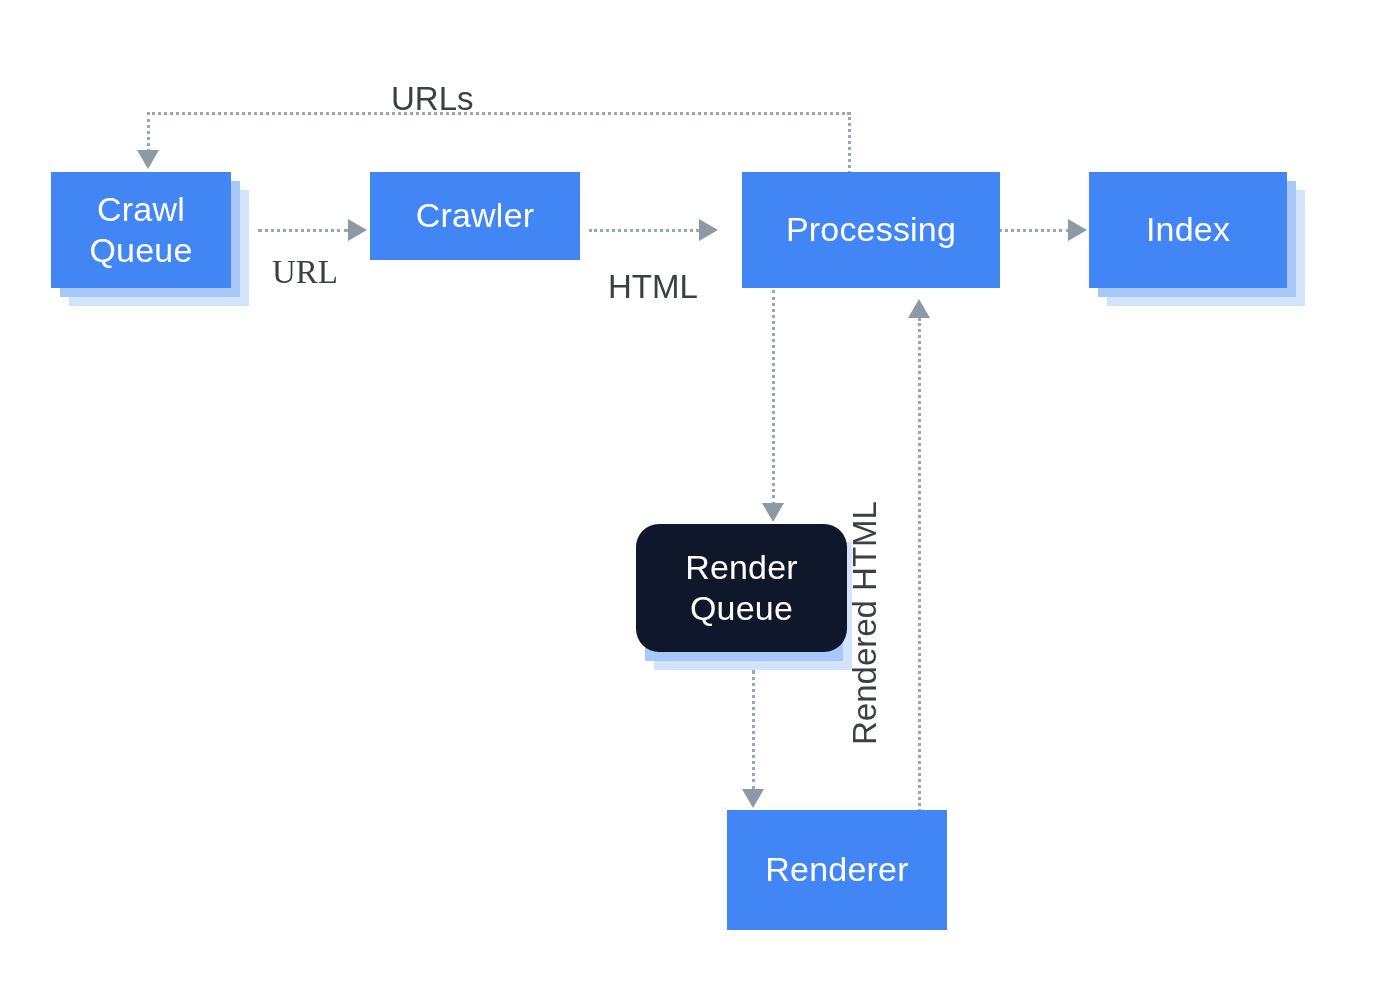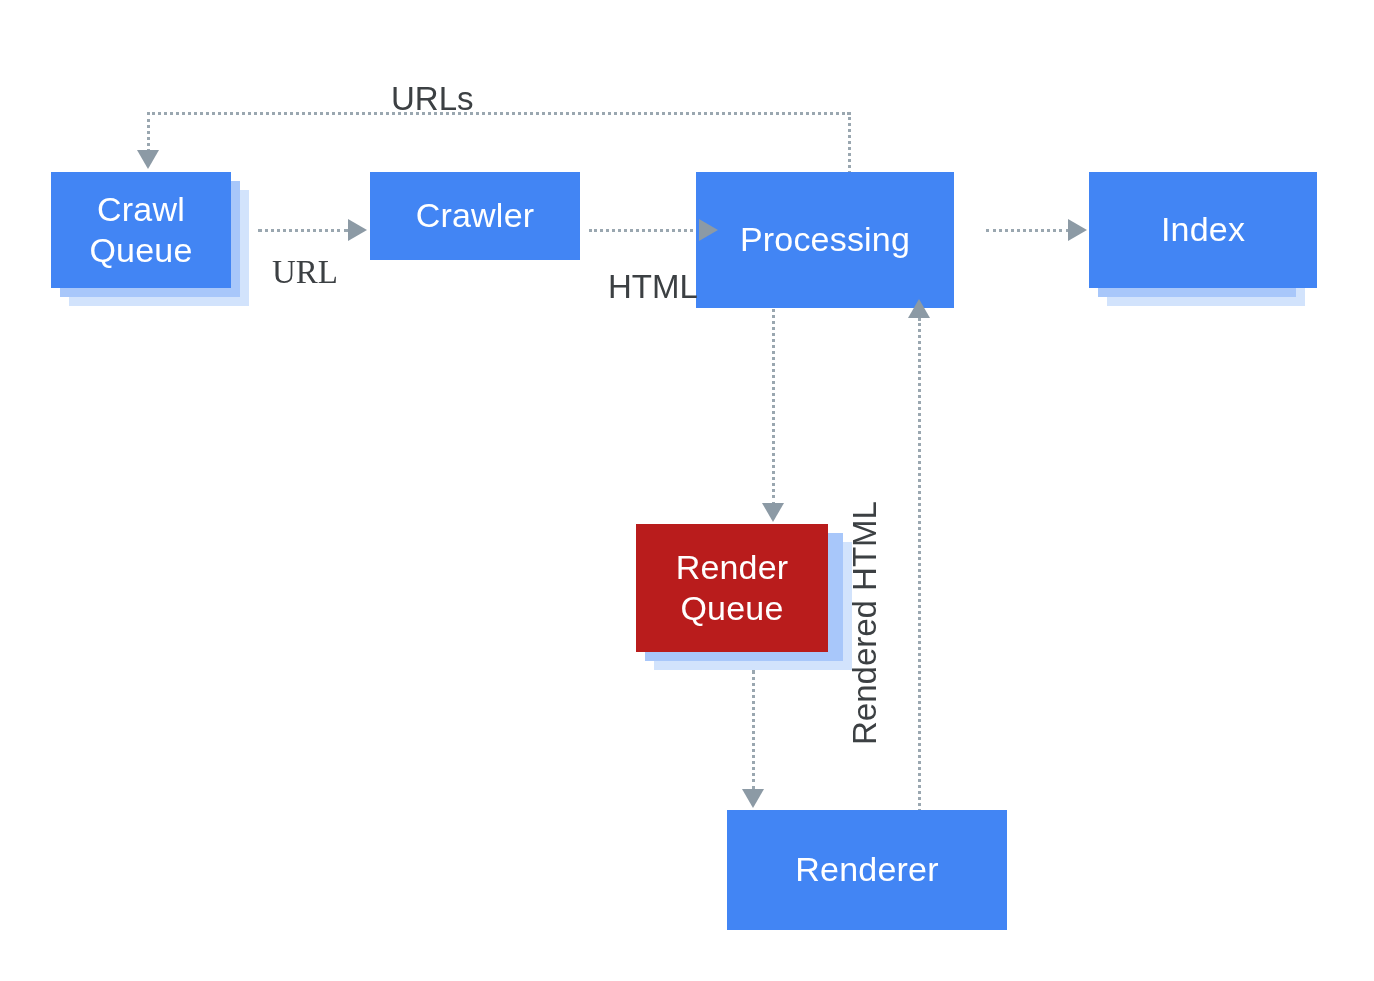--- a/index.html
+++ b/index.html
@@ -135,34 +135,34 @@
   <div class="stack-l1" style="left:60px; top:181px; width:180px; height:116px; background:#A8C7FA;"></div>
   <div class="node" style="left:51px; top:172px; width:180px; height:116px; background:#4285F4;text-align:center;">
     <span class="node-label">Crawl
 Queue</span>
   </div>
 
   <div class="node" style="left:370px; top:172px; width:210px; height:88px; background:#4285F4;">
     <span class="node-label">Crawler</span>
   </div>
 
-  <div class="node" style="left:696px; top:172px; width:258px; height:136px; background:#4285F4;">
+  <div class="node" style="left:742px; top:172px; width:258px; height:116px; background:#4285F4;">
     <span class="node-label">Processing</span>
   </div>
 
   <div class="stack-l2" style="left:1107px; top:190px; width:198px; height:116px; background:#D2E3FC;"></div>
   <div class="stack-l1" style="left:1098px; top:181px; width:198px; height:116px; background:#A8C7FA;"></div>
-  <div class="node" style="left:1089px; top:172px; width:228px; height:116px; background:#4285F4;">
+  <div class="node" style="left:1089px; top:172px; width:198px; height:116px; background:#4285F4;">
     <span class="node-label">Index</span>
   </div>
 
   <div class="stack-l2" style="left:654px; top:542px; width:198px; height:128px; background:#D2E3FC;"></div>
   <div class="stack-l1" style="left:645px; top:533px; width:198px; height:128px; background:#A8C7FA;"></div>
-  <div class="node" style="left:636px; top:524px; width:192px; height:128px; background:#b91c1c;">
+  <div class="node" style="left:636px; top:524px; width:211px; height:128px; background:#0f172a;border-radius:23px;">
     <span class="node-label">Render
 Queue</span>
   </div>
 
-  <div class="node" style="left:727px; top:810px; width:280px; height:120px; background:#4285F4;">
+  <div class="node" style="left:727px; top:810px; width:220px; height:120px; background:#4285F4;">
     <span class="node-label">Renderer</span>
   </div>
 
 </div>
 
 </body></html>

